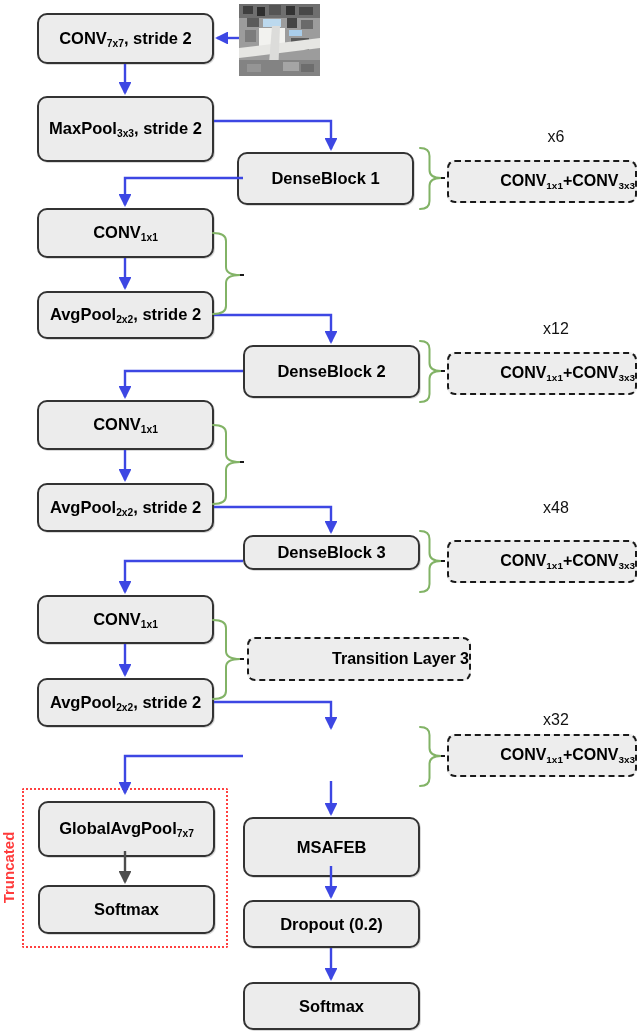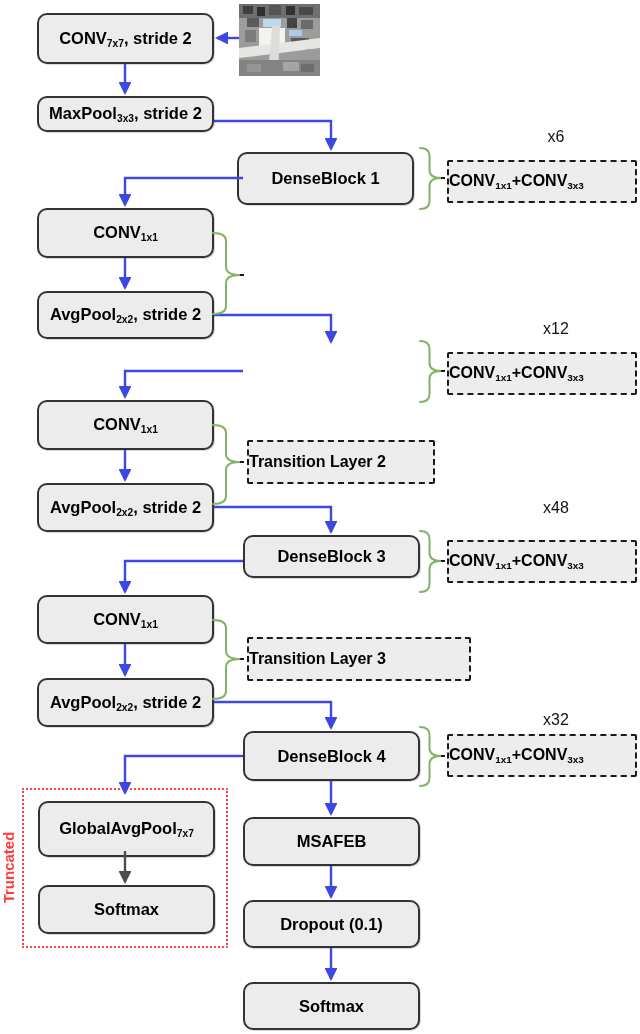--- a/index.html
+++ b/index.html
@@ -7,22 +7,22 @@
     position:relative;width:640px;height:1034px;background:#ffffff;overflow:hidden;
     font-family:"Liberation Sans", sans-serif;color:#000;
   }
   .node{
     position:absolute;display:flex;align-items:center;justify-content:center;
     background:#ececec;border:2px solid #333;border-radius:10px;
     font-weight:700;font-size:16.5px;white-space:nowrap;box-sizing:border-box;
     box-shadow:1px 1px 0 rgba(0,0,0,0.15);
   }
   .dashedbox{
-    position:absolute;display:flex;align-items:center;justify-content:flex-start;
-    background:#ededed;border:2px dashed #1a1a1a;border-radius:2px;
+    position:absolute;display:flex;align-items:center;justify-content:flex-end;
+    background:#ededed;border:2px dashed #1a1a1a;border-radius:8px;
     font-weight:700;font-size:16px;white-space:nowrap;box-sizing:border-box;
   }
   .node sub,.dashedbox sub{font-size:0.62em;vertical-align:-0.28em;font-weight:700;}
   .mult{
     position:absolute;width:190px;text-align:center;
     font-size:16px;font-weight:400;color:#111;
   }
   .truncbox{
     position:absolute;border:2px dotted #ff4040;box-sizing:border-box;border-radius:2px;
   }
@@ -59,21 +59,21 @@
     <polygon points="33,22 41,22 39,72 29,72" fill="#dcdcda"></polygon>
     <rect x="0" y="56" width="81" height="16" fill="#838383"></rect>
     <rect x="44" y="58" width="16" height="9" fill="#a5a5a5"></rect>
     <rect x="8" y="60" width="14" height="8" fill="#959595"></rect>
     <rect x="62" y="60" width="13" height="8" fill="#6d6d6d"></rect>
   </svg>
 
   <div class="node" style="left:37px;top:13px;width:177px;height:51px">
     <span><span>CONV</span><sub>7x7</sub><span>, stride 2</span></span>
   </div>
-  <div class="node" style="left:37px;top:96px;width:177px;height:36px">
+  <div class="node" style="left:37px;top:96px;width:177px;height:66px">
     <span><span>MaxPool</span><sub>3x3</sub><span>, stride 2</span></span>
   </div>
   <div class="node" style="left:37px;top:208px;width:177px;height:50px">
     <span><span>CONV</span><sub>1x1</sub><span></span></span>
   </div>
   <div class="node" style="left:37px;top:291px;width:177px;height:48px">
     <span><span>AvgPool</span><sub>2x2</sub><span>, stride 2</span></span>
   </div>
   <div class="node" style="left:37px;top:400px;width:177px;height:50px">
     <span><span>CONV</span><sub>1x1</sub><span></span></span>
@@ -94,39 +94,36 @@
   <div class="node" style="left:38px;top:801px;width:177px;height:56px">
     <span><span>GlobalAvgPool</span><sub>7x7</sub><span></span></span>
   </div>
   <div class="node" style="left:38px;top:885px;width:177px;height:49px">
     <span>Softmax</span>
   </div>
 
   <div class="node" style="left:237px;top:152px;width:177px;height:53px">
     <span>DenseBlock 1</span>
   </div>
-  <div class="node" style="left:243px;top:535px;width:177px;height:43px">
+  <div class="node" style="left:243px;top:345px;width:177px;height:53px">
+    <span>DenseBlock 2</span>
+  </div>
+  <div class="node" style="left:243px;top:535px;width:177px;height:35px">
     <span>DenseBlock 3</span>
   </div>
-  <div class="node" style="left:243px;top:731px;width:177px;height:50px">
-    <span>DenseBlock 4</span>
-  </div>
-  <div class="node" style="left:243px;top:817px;width:177px;height:49px">
+  <div class="node" style="left:243px;top:817px;width:177px;height:60px">
     <span>MSAFEB</span>
   </div>
   <div class="node" style="left:243px;top:900px;width:177px;height:48px">
-    <span>Dropout (0.1)</span>
+    <span>Dropout (0.2)</span>
   </div>
   <div class="node" style="left:243px;top:982px;width:177px;height:48px">
     <span>Softmax</span>
   </div>
 
-  <div class="dashedbox" style="left:247px;top:440px;width:188px;height:44px">
-    <span>Transition Layer 2</span>
-  </div>
   <div class="dashedbox" style="left:247px;top:637px;width:224px;height:44px">
     <span>Transition Layer 3</span>
   </div>
 
   <div class="mult" style="left:461px;top:128px">x6</div>
   <div class="dashedbox" style="left:447px;top:160px;width:190px;height:43px">
     <span><span>CONV</span><sub>1x1</sub><span>+CONV</span><sub>3x3</sub></span>
   </div>
 
   <div class="mult" style="left:461px;top:320px">x12</div>

